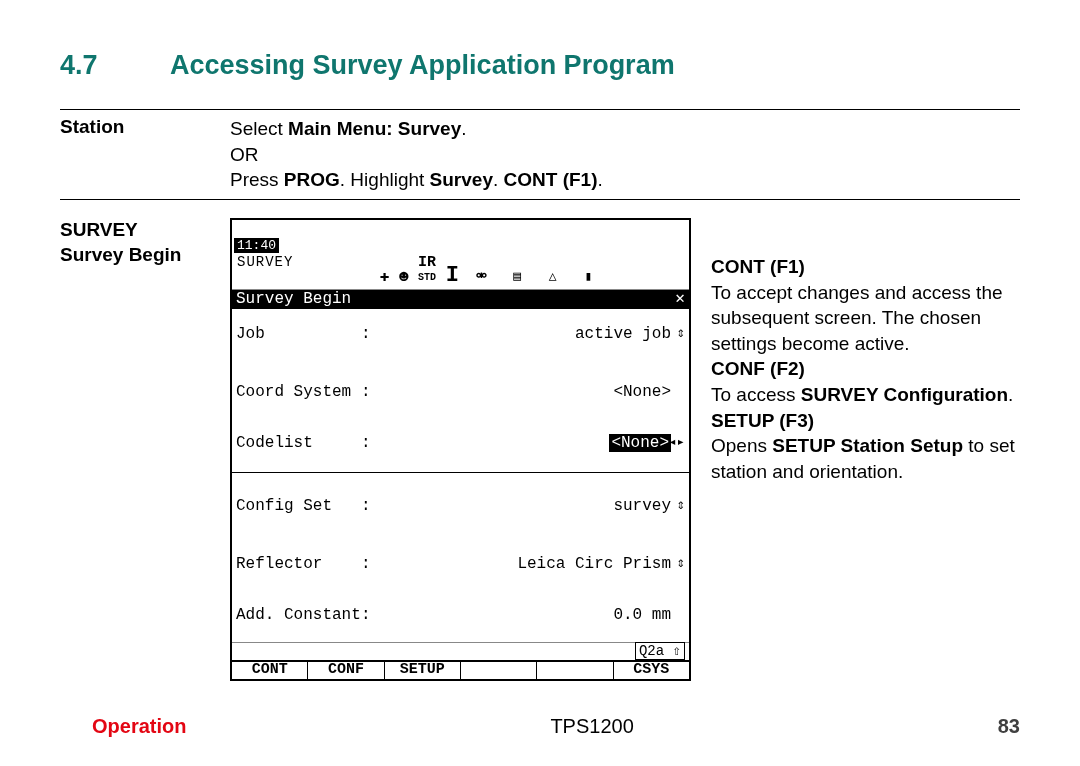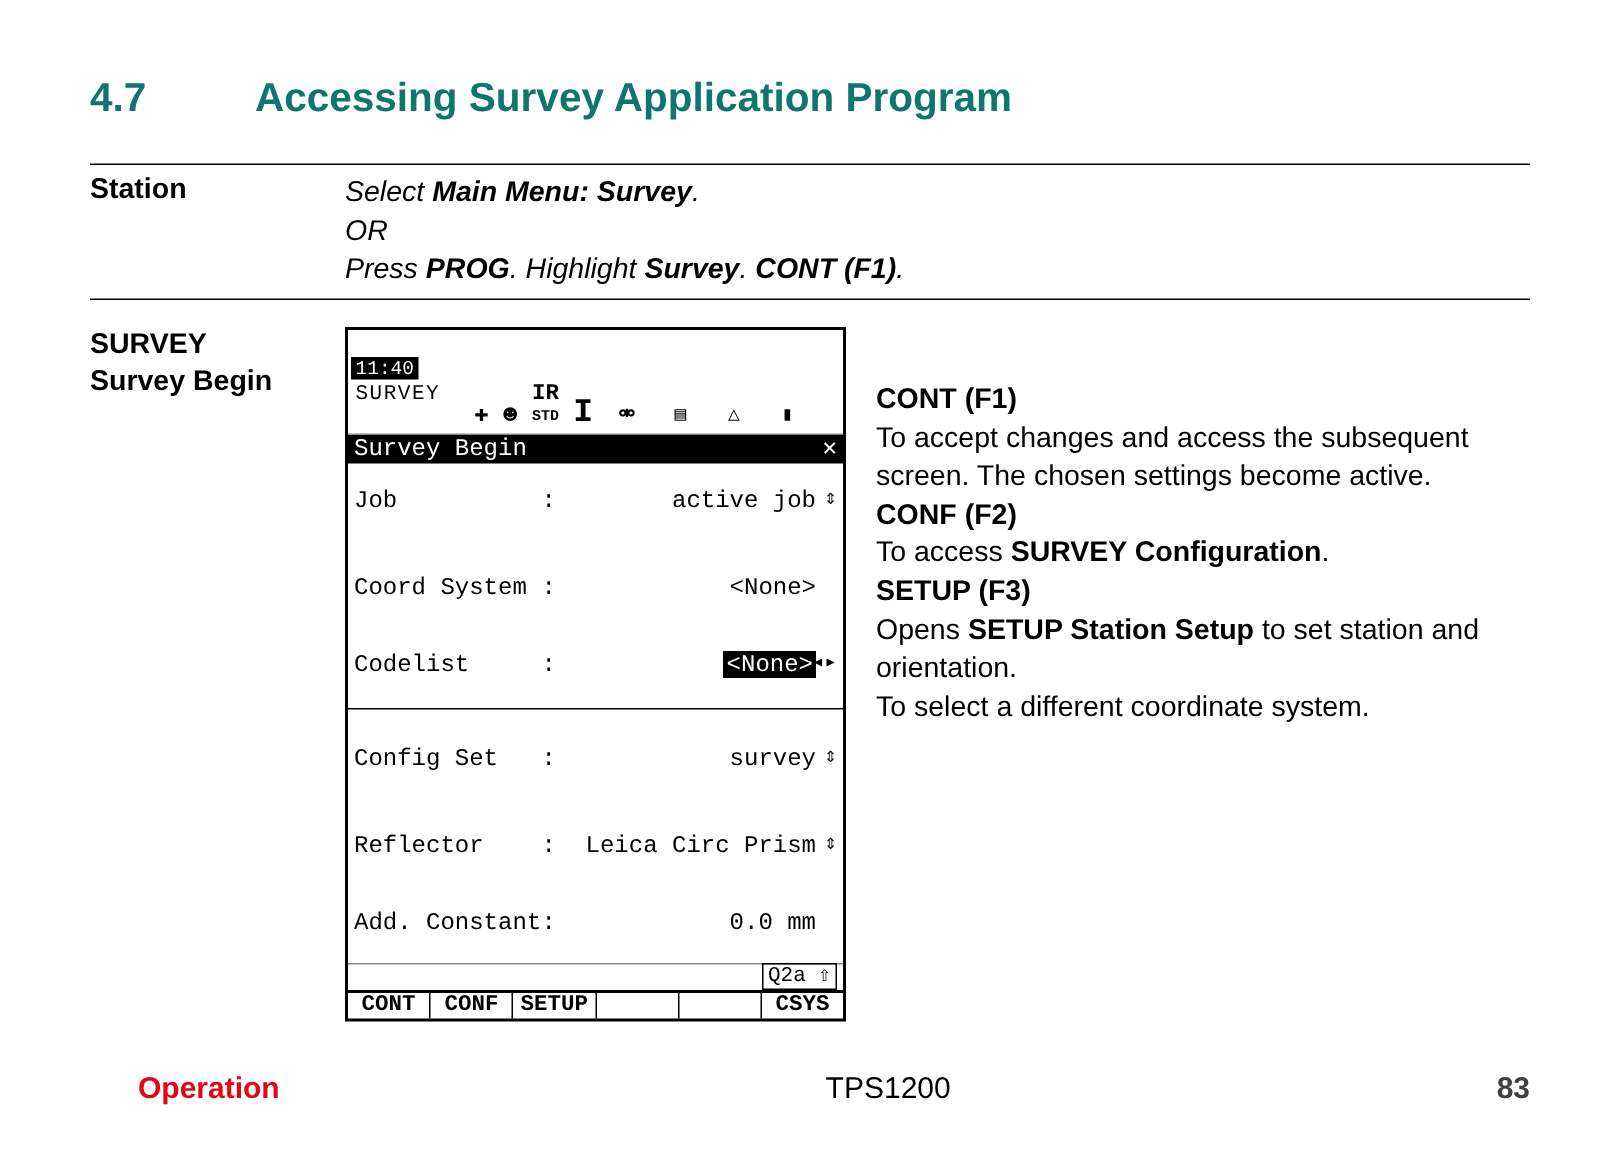--- a/index.html
+++ b/index.html
@@ -17,25 +17,25 @@
   .heading {
     color: #0f766e;
     font-weight: bold;
     font-size: 27px;
     margin-bottom: 28px;
   }
   .heading .num { display:inline-block; width: 110px; }
   .hr { border-top: 1.5px solid #000; margin: 6px 0 6px 0; }
   .row-access { display: flex; margin-bottom: 6px;}
   .col-label { width: 170px; font-weight: bold; flex-shrink:0;}
-  .col-content { flex: 1; line-height: 1.35; font-style: italic;}
+  .col-content { flex: 1; line-height: 1.35;}
   .main-row { display:flex; margin-top: 18px; }
   .left-label { width: 170px; font-weight: bold; flex-shrink:0; line-height:1.3;}
   .screen-box {
-    width: 334px;
+    width: 461px;
     flex-shrink:0;
     margin-right: 20px;
   }
   .lcd {
     border: 2px solid #000;
     background: #fff;
     font-family: "Courier New", monospace;
     font-size: 16px;
     line-height: 1.1;
   }
@@ -180,21 +180,20 @@
     <div class="dt">CONT (F1)</div>
     <div>To accept changes and access the subsequent screen. The chosen settings become active.</div>
     <div class="dt">CONF (F2)</div>
     <div>
       <span>To access </span><b>SURVEY Configuration</b><span>.</span>
     </div>
     <div class="dt">SETUP (F3)</div>
     <div>
       <span>Opens </span><b>SETUP Station Setup</b><span> to set station and orientation.</span>
     </div>
-    <div>To select a different coordinate system.</div>
   </div>
 </div>
 
 <div class="footer">
   <span class="fl">Operation</span>
   <span>TPS1200</span>
   <span class="fr">83</span>
 </div>
 
 </body></html>

